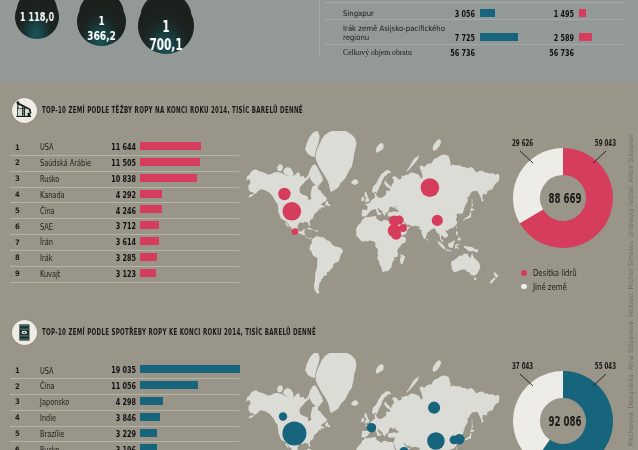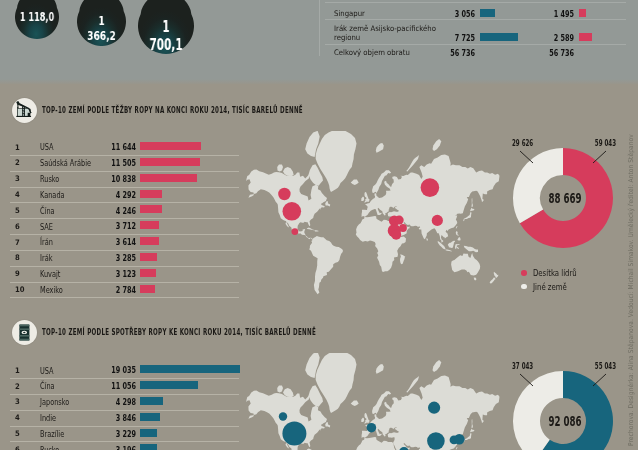--- a/index.html
+++ b/index.html
@@ -14,21 +14,21 @@
 
   .drop{position:absolute;}
   .drop .val{position:absolute;width:100%;text-align:center;color:#fff;font-weight:700;
      font-stretch:condensed;letter-spacing:0px;transform:scaleX(0.78);will-change:transform;}
 
   
   #ttable{position:absolute;left:325px;top:0px;width:301px;}
   #tvline{position:absolute;left:319px;top:0px;width:1px;height:56px;background:#a5aaa7;}
   .trow{position:relative;}
   .trow .sep{position:absolute;left:0;top:0;width:301px;height:1px;background:#a5aaa7;}
-  .trow .lbl{position:absolute;left:9px;color:#1c1a17;font-size:7.7px;
+  .trow .lbl{position:absolute;left:18px;color:#1c1a17;font-size:7.7px;
      font-stretch:condensed;line-height:9.6px;width:120px;}
   .trow .v1{position:absolute;left:90px;width:60px;text-align:right;color:#111;
      font-size:8.6px;font-weight:700;font-stretch:condensed;
      transform:scaleX(0.84);transform-origin:100% 0;}
   .trow .v2{position:absolute;left:189px;width:60px;text-align:right;color:#111;
      font-size:8.6px;font-weight:700;font-stretch:condensed;
      transform:scaleX(0.84);transform-origin:100% 0;}
   .trow .b1{position:absolute;left:155px;height:8px;background:#17657d;}
   .trow .b2{position:absolute;left:254px;height:8px;background:#d63c5c;}
 
@@ -131,21 +131,21 @@
       <div class="trow">
         <div class="sep" style="top: 18.5px;"></div>
         <div class="lbl" style="top: 23.5px;">Irák země Asijsko-pacifického regionu</div>
         <div class="v1" style="top: 33px;">7 725</div>
         <div class="v2" style="top: 33px;">2 589</div>
         <div class="b1" style="width: 38.316px; top: 32.5px;"></div>
         <div class="b2" style="width: 12.8414px; top: 32.5px;"></div>
       </div>
       <div class="trow">
         <div class="sep" style="top: 44px;"></div>
-        <div class="lbl" style="top: 47.5px;">Celkový objem obratu</div>
+        <div class="lbl" style="top: 47.5px; font-family: Liberation Serif, serif;">Celkový objem obratu</div>
         <div class="v1" style="top: 47.5px;">56 736</div>
         <div class="v2" style="top: 47.5px;">56 736</div>
       </div>
     </div>
     <div id="tvline"></div>
     <div class="sechead" style="left: 11.6px; top: 98px;">
       <div class="circ">
         <svg viewBox="0 0 25 25" width="25" height="25" style="display:block">
   <g transform="translate(4.2,3.6) scale(0.70)">
     <rect x="1.4" y="9.8" width="17.2" height="11.4" fill="#ccd8d2"></rect>
@@ -217,26 +217,20 @@
         <div class="rk">8</div>
         <div class="cn">Irák</div>
         <div class="vl">3 285</div>
         <div class="br" style="width: 17.2093px; background: rgb(214, 60, 92);"></div>
       </div>
       <div class="rrow">
         <div class="rk">9</div>
         <div class="cn">Kuvajt</div>
         <div class="vl">3 123</div>
         <div class="br" style="width: 16.3606px; background: rgb(214, 60, 92);"></div>
-      </div>
-      <div class="rrow">
-        <div class="rk">10</div>
-        <div class="cn">Mexiko</div>
-        <div class="vl">2 784</div>
-        <div class="br" style="width: 14.5847px; background: rgb(214, 60, 92);"></div>
       </div>
     </div>
     <svg width="638" height="450" viewBox="0 0 638 450" style="position: absolute; left: 0px; top: 0px; clip-path: inset(131px 0px 144px);">
       <g fill="#dcdcd6">
         <path d="M246.2,181.0 247.3,179.7 249.5,179.3 250.7,182.4 248.4,185.5 248.6,189.6 250.6,192.1 253.5,192.6 253.9,195.1 252.1,196.2 250.2,196.9 248.4,197.7 249.9,194.8 253.1,194.3 256.4,193.2 257.9,191.2 259.0,190.5 260.8,189.2 264.4,190.1 267.0,191.2 269.2,192.6 271.3,194.8 273.2,196.9 274.2,198.7 275.7,201.7 277.2,203.4 277.8,204.7 278.1,208.2 278.4,212.2 279.7,215.1 280.8,218.2 283.2,219.9 285.0,220.7 286.3,221.2 285.5,223.8 286.6,225.4 288.4,227.4 288.8,226.8 287.0,223.3 285.9,221.2 288.4,223.8 289.2,225.8 291.4,227.4 291.7,229.4 293.2,231.3 295.7,232.6 298.6,233.5 300.8,233.6 301.9,234.7 304.5,235.1 305.5,235.5 306.3,236.9 307.7,237.7 309.2,239.2 310.6,238.1 312.1,239.5 312.5,238.8 311.0,237.8 308.5,238.1 307.5,236.9 305.9,235.8 304.6,233.3 304.2,232.1 305.2,229.0 302.6,229.4 302.6,230.9 301.5,231.2 299.7,231.5 298.3,230.5 297.5,228.6 297.7,225.8 299.4,223.1 300.5,222.3 302.3,222.8 303.7,222.8 304.5,221.8 306.6,222.3 307.4,222.1 308.2,223.8 309.2,226.0 310.1,225.8 310.2,224.6 309.5,221.2 311.0,219.5 313.2,218.0 313.6,216.0 314.6,213.7 316.8,211.9 317.6,211.3 319.7,208.5 320.8,209.8 320.5,208.2 321.9,207.2 324.1,207.4 324.8,206.2 321.6,205.1 320.5,202.9 317.6,202.3 319.0,204.0 321.9,203.4 323.4,202.3 325.9,201.1 327.0,198.1 324.8,196.2 321.9,192.9 320.5,190.4 317.9,189.3 318.3,186.3 316.1,184.7 312.5,186.3 311.4,190.1 310.6,194.9 311.4,198.7 308.5,200.5 307.7,196.6 305.9,195.8 303.7,194.9 301.2,194.0 299.7,191.8 299.5,188.9 300.5,186.5 303.0,183.9 305.2,181.3 307.4,179.5 308.8,178.6 309.5,173.7 307.0,176.7 305.2,178.6 303.0,175.7 300.1,176.7 299.4,172.6 297.2,172.6 295.4,174.7 292.8,176.1 291.4,174.7 289.5,175.7 287.0,176.1 284.8,174.7 281.9,173.1 279.0,172.2 276.1,172.0 273.9,172.6 271.7,173.7 268.8,174.7 265.9,173.5 263.0,172.2 259.3,171.3 256.4,169.5 253.9,169.8 251.3,171.6 249.1,174.9 247.3,175.9 246.6,178.6Z"></path>
         <path d="M331.0,191.9 333.6,190.4 335.7,189.2 337.9,187.7 339.4,185.5 340.5,183.0 343.0,180.8 345.2,178.2 346.7,175.5 348.1,172.6 349.9,169.3 351.8,167.0 352.5,163.2 353.6,159.0 353.9,154.4 355.4,149.3 356.5,143.4 355.0,138.1 351.0,134.1 345.2,130.8 339.4,128.5 333.6,130.2 328.5,132.5 324.8,135.1 321.9,139.0 319.4,144.2 317.2,148.9 315.7,154.4 315.7,159.0 317.6,163.7 320.5,169.3 323.7,174.3 326.3,178.6 328.1,182.2 329.2,185.5 329.6,188.6 330.3,190.8Z"></path>
         <path d="M312.1,239.5 313.6,238.1 315.4,236.9 316.8,236.0 319.0,236.8 321.2,237.3 323.4,237.2 324.8,238.6 326.7,240.3 329.2,241.0 331.0,242.5 332.1,244.6 333.6,245.7 336.1,246.8 338.7,247.0 341.2,248.6 342.9,250.1 342.7,251.9 341.2,253.8 340.1,256.8 339.4,259.9 337.9,262.1 335.4,262.8 333.2,264.2 333.2,266.7 331.4,268.8 328.8,271.8 326.7,272.2 327.0,274.9 323.4,276.3 323.0,277.8 321.2,279.7 320.8,281.8 319.4,282.8 319.0,287.1 318.3,289.5 319.4,292.5 317.6,294.2 314.6,290.1 313.9,284.9 315.0,280.7 315.0,276.8 315.4,273.1 316.5,269.6 317.2,265.4 317.2,261.4 317.6,258.3 313.2,255.7 311.0,250.8 309.3,249.4 309.9,247.5 309.9,245.7 311.0,244.3 312.1,242.8 311.4,241.0 312.5,239.9Z"></path>
         <path d="M356.1,229.4 356.5,232.8 355.8,234.2 356.9,236.2 358.7,238.1 360.1,239.9 362.7,241.7 365.2,241.1 367.8,241.4 370.0,240.4 372.1,241.0 374.7,241.9 375.4,243.2 375.6,244.3 375.1,246.1 377.2,248.6 378.3,251.2 377.2,253.1 378.3,255.3 377.1,257.7 379.1,261.8 379.8,265.0 381.2,266.7 382.0,271.2 383.1,272.0 385.2,271.3 387.4,271.2 389.2,270.0 391.1,267.7 392.2,264.6 392.5,261.8 394.3,259.9 394.0,257.6 397.6,256.8 398.0,254.2 397.2,250.8 398.7,247.9 400.5,246.3 402.0,243.5 403.8,243.2 405.6,242.1 406.0,238.4 403.8,236.6 401.3,236.9 400.2,235.7 398.7,233.6 396.9,232.1 396.5,230.5 395.4,229.0 394.3,227.0 393.6,223.8 393.2,222.5 392.2,221.1 390.3,220.9 388.2,221.1 386.3,220.1 383.8,219.7 381.6,221.7 379.8,220.8 378.0,219.7 376.5,218.8 376.1,216.2 374.7,216.1 372.1,216.4 369.2,216.9 367.0,217.3 364.5,217.1 364.1,218.7 362.3,219.5 361.6,221.2 360.5,223.3 359.0,224.2 357.2,226.6 356.5,228.2Z"></path>
         <path d="M361.6,216.9 361.6,214.1 362.1,211.5 361.9,209.8 364.1,209.7 367.0,209.9 367.4,207.7 367.8,207.0 366.7,205.6 365.0,204.5 367.4,203.6 369.6,202.9 370.8,201.1 371.8,199.9 373.2,198.7 374.7,198.1 375.1,196.6 374.5,195.2 374.5,193.5 376.2,193.3 376.4,195.6 377.4,196.4 379.1,197.9 382.0,197.4 383.8,196.2 385.6,194.9 386.3,192.9 386.0,190.8 388.9,190.8 390.6,190.4 389.6,188.6 387.1,187.1 384.9,184.7 384.1,181.7 386.0,180.8 386.8,183.0 388.3,183.9 390.0,186.3 391.1,187.1 392.2,183.9 393.8,182.2 393.6,179.5 392.2,178.2 392.5,176.7 394.7,176.3 396.9,177.1 398.3,179.5 400.9,179.0 402.0,176.7 400.5,175.7 403.4,176.1 406.3,174.7 407.8,175.1 410.7,172.6 412.5,172.6 416.5,173.7 419.1,175.1 421.3,179.0 422.7,176.7 421.6,172.6 419.4,167.0 421.3,165.2 424.2,167.0 426.7,164.5 429.6,163.2 431.1,163.7 434.0,159.0 437.6,157.5 441.3,155.1 444.9,154.4 448.6,156.0 450.7,163.2 450.4,165.7 452.9,164.5 455.8,165.2 459.5,165.2 462.4,167.0 465.3,167.0 467.8,168.6 470.4,167.0 473.3,168.2 476.2,172.6 479.1,170.9 482.0,170.5 484.9,172.6 487.1,172.6 490.0,173.7 492.2,173.1 495.1,174.7 498.0,173.7 499.5,175.7 498.8,181.3 495.9,183.0 493.7,186.3 492.6,189.3 489.7,190.1 487.1,191.5 487.1,194.3 484.9,194.3 482.8,193.6 482.4,198.7 483.9,199.9 482.0,202.3 481.7,200.5 480.2,196.2 477.7,191.5 476.2,190.8 472.2,191.5 470.4,193.6 468.9,196.9 467.5,197.1 466.8,197.5 468.2,199.3 466.8,202.9 464.9,206.2 463.5,210.8 462.8,213.2 460.6,213.7 459.5,213.4 457.3,213.7 456.9,214.6 455.1,215.5 457.3,215.5 456.6,217.8 455.8,219.5 456.9,221.2 457.3,222.9 455.5,225.4 453.7,227.4 451.1,228.2 448.6,229.4 447.5,230.9 446.4,229.8 445.6,231.7 447.5,233.6 448.2,236.2 446.4,237.3 444.9,238.4 444.6,237.3 443.8,237.3 441.6,235.1 440.9,237.3 441.6,239.5 443.5,241.0 441.6,242.8 441.3,240.6 440.2,239.2 439.8,236.2 438.7,233.2 437.3,233.2 435.5,229.4 434.4,228.2 432.5,229.0 431.5,229.5 429.6,230.9 426.9,233.2 426.7,235.5 424.9,239.2 423.8,238.4 421.6,233.6 421.3,229.4 419.4,229.5 418.7,228.2 420.2,227.4 419.4,226.2 418.0,227.0 416.9,226.0 415.1,225.8 413.3,226.2 411.4,226.2 410.3,225.6 409.6,224.6 407.8,225.0 406.0,223.9 404.9,222.5 403.8,222.1 403.8,223.3 405.3,224.6 406.7,226.6 408.2,227.0 409.6,226.6 409.6,228.2 408.5,228.6 406.7,230.9 406.7,233.2 404.2,234.7 401.3,235.7 400.0,235.6 400.2,234.3 399.4,232.8 397.6,230.1 396.2,228.6 395.4,227.0 394.3,224.2 393.6,223.8 393.2,222.5 393.2,221.2 394.3,219.5 394.7,217.8 394.3,216.4 395.1,216.2 393.6,216.2 391.8,216.7 390.7,216.6 389.6,216.6 388.2,216.2 387.8,214.6 387.8,213.2 389.2,212.2 390.0,212.0 391.1,212.2 394.0,211.3 396.2,211.7 398.3,211.7 398.7,210.3 397.2,209.8 395.8,208.6 393.6,207.7 395.1,207.9 395.1,206.7 396.2,206.7 396.9,205.9 395.4,206.2 394.0,207.2 393.2,208.2 392.9,207.4 391.4,206.7 390.3,206.7 389.2,207.7 389.2,209.3 388.5,209.8 388.9,211.3 387.8,211.7 386.0,213.2 385.2,213.0 385.6,215.1 384.5,215.5 383.8,214.6 382.7,213.2 382.3,211.3 380.1,209.8 378.3,207.7 377.6,208.8 378.7,211.3 379.8,213.2 380.9,212.7 382.0,213.1 380.1,215.1 379.8,215.1 377.6,215.1 375.8,209.3 374.7,209.0 372.1,210.1 370.7,210.8 368.9,212.7 367.4,215.1 364.9,216.8 363.0,216.0Z"></path>
         <path d="M451.5,261.4 451.1,264.6 452.2,270.0 454.4,272.2 458.0,271.3 461.7,269.6 464.6,269.6 466.4,270.5 467.5,272.2 468.9,271.8 470.8,274.9 473.7,275.4 476.2,274.8 477.7,272.7 479.9,268.8 480.2,266.2 479.5,263.8 478.0,261.4 476.6,259.9 474.8,258.7 472.9,255.7 472.2,252.9 471.5,254.5 470.4,257.9 468.6,256.8 467.8,253.8 465.3,253.8 463.5,253.4 462.4,256.0 460.2,255.3 457.3,257.6 454.4,259.9 452.9,260.6Z"></path>

